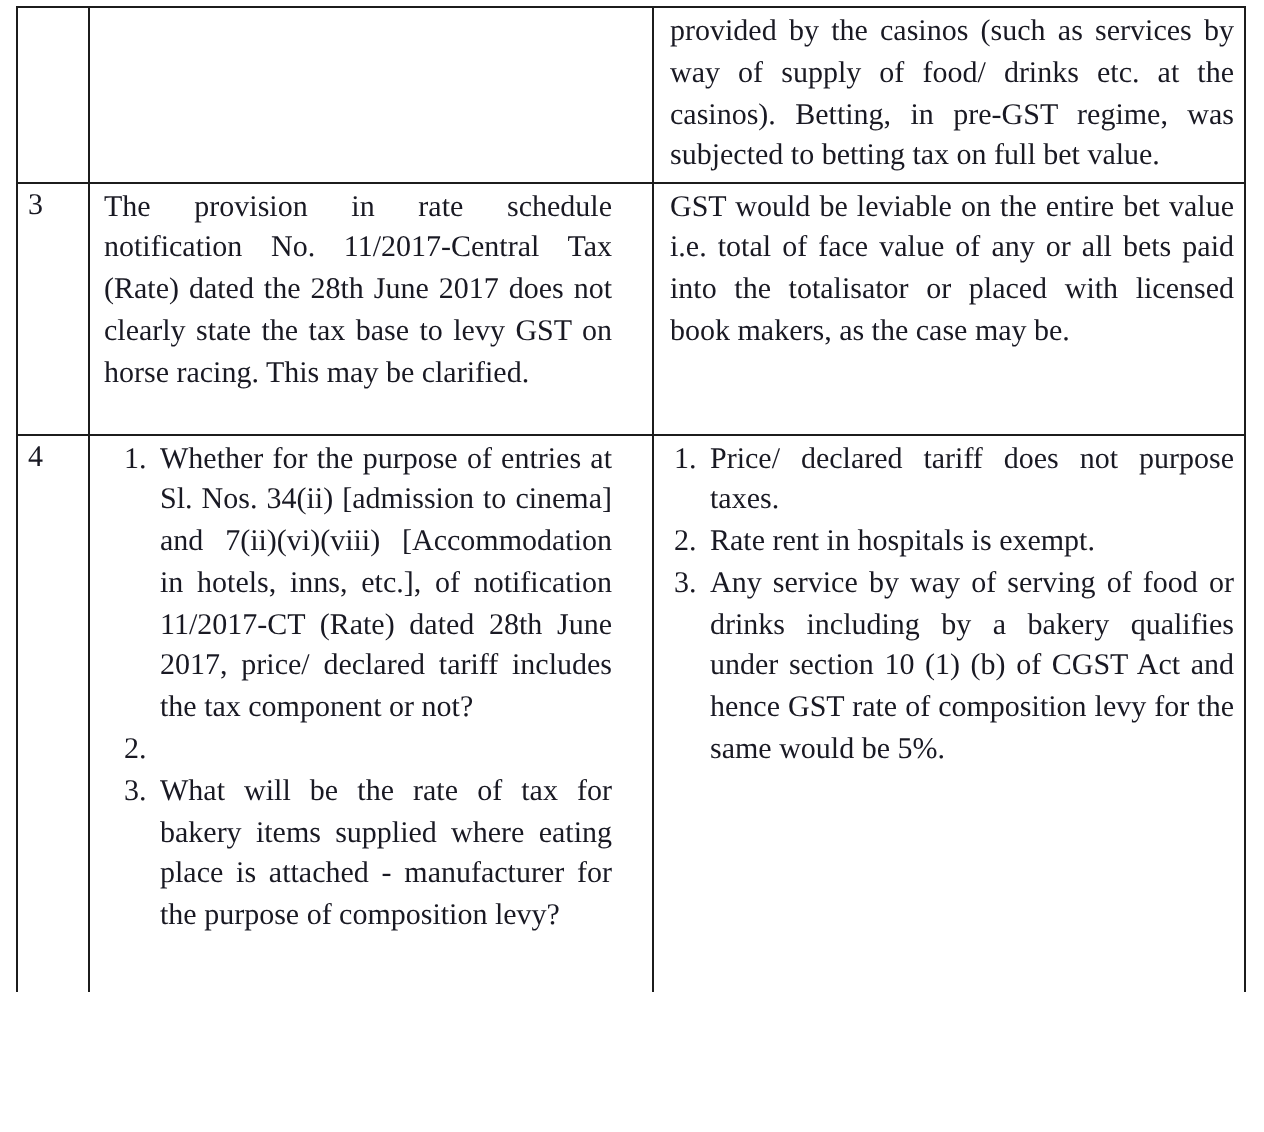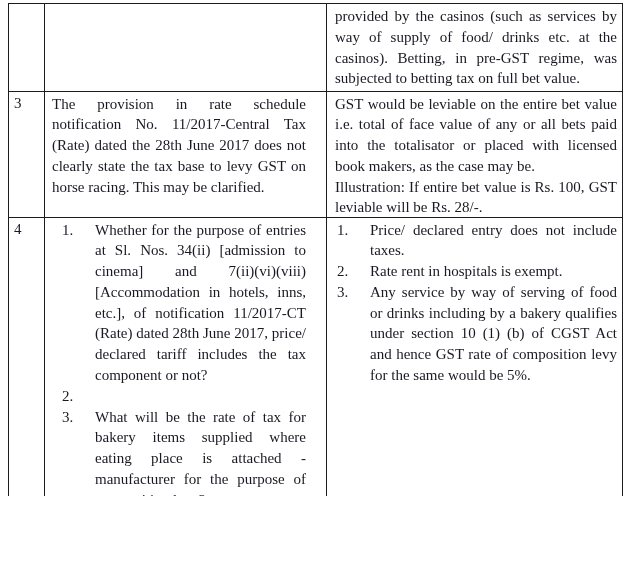--- a/index.html
+++ b/index.html
@@ -54,21 +54,21 @@
     line-height: 20.8px;
     text-align: justify;
   }
   .li {
     display: flex;
     font-size: 15px;
     line-height: 20.8px;
   }
   .c-q .li .mk { flex: none; width: 18px; margin-left: 10px; }
   .c-a .li .mk { flex: none; width: 18px; margin-left: 2px; }
-  .li .tx { flex: 1; text-align: justify; margin-left: 15px; }
+  .li .tx { flex: 1; text-align: justify; }
   .force-last { text-align-last: justify; }
 </style>
 </head>
 <body>
 
 <div class="page">
   <div class="gst-table">
 
     <div class="trow r0">
       <div class="c-num"></div>
@@ -80,21 +80,20 @@
 
     <div class="trow r1">
       <div class="c-num">
         <span>3</span>
       </div>
       <div class="c-q">
         <p class="para">The provision in rate schedule notification No. 11/2017-Central Tax (Rate) dated the 28th June 2017 does not clearly state the tax base to levy GST on horse racing. This may be clarified.</p>
       </div>
       <div class="c-a">
         <p class="para">GST would be leviable on the entire bet value i.e. total of face value of any or all bets paid into the totalisator or placed with licensed book makers, as the case may be.</p>
-        <p class="para">Illustration: If entire bet value is Rs. 100, GST leviable will be Rs. 28/-.</p>
       </div>
     </div>
 
     <div class="trow r2">
       <div class="c-num">
         <span>4</span>
       </div>
       <div class="c-q">
         <div class="li">
           <span class="mk">1.</span>
@@ -104,21 +103,21 @@
           <span class="mk">2.</span>
         </div>
         <div class="li">
           <span class="mk">3.</span>
           <div class="tx">What will be the rate of tax for bakery items supplied where eating place is attached - manufacturer for the purpose of composition levy?</div>
         </div>
       </div>
       <div class="c-a">
         <div class="li">
           <span class="mk">1.</span>
-          <div class="tx">Price/ declared entry does not include taxes.</div>
+          <div class="tx">Price/ declared tariff does not purpose taxes.</div>
         </div>
         <div class="li">
           <span class="mk">2.</span>
           <div class="tx">Rate rent in hospitals is exempt.</div>
         </div>
         <div class="li">
           <span class="mk">3.</span>
           <div class="tx">Any service by way of serving of food or drinks including by a bakery qualifies under section 10 (1) (b) of CGST Act and hence GST rate of composition levy for the same would be 5%.</div>
         </div>
       </div>

